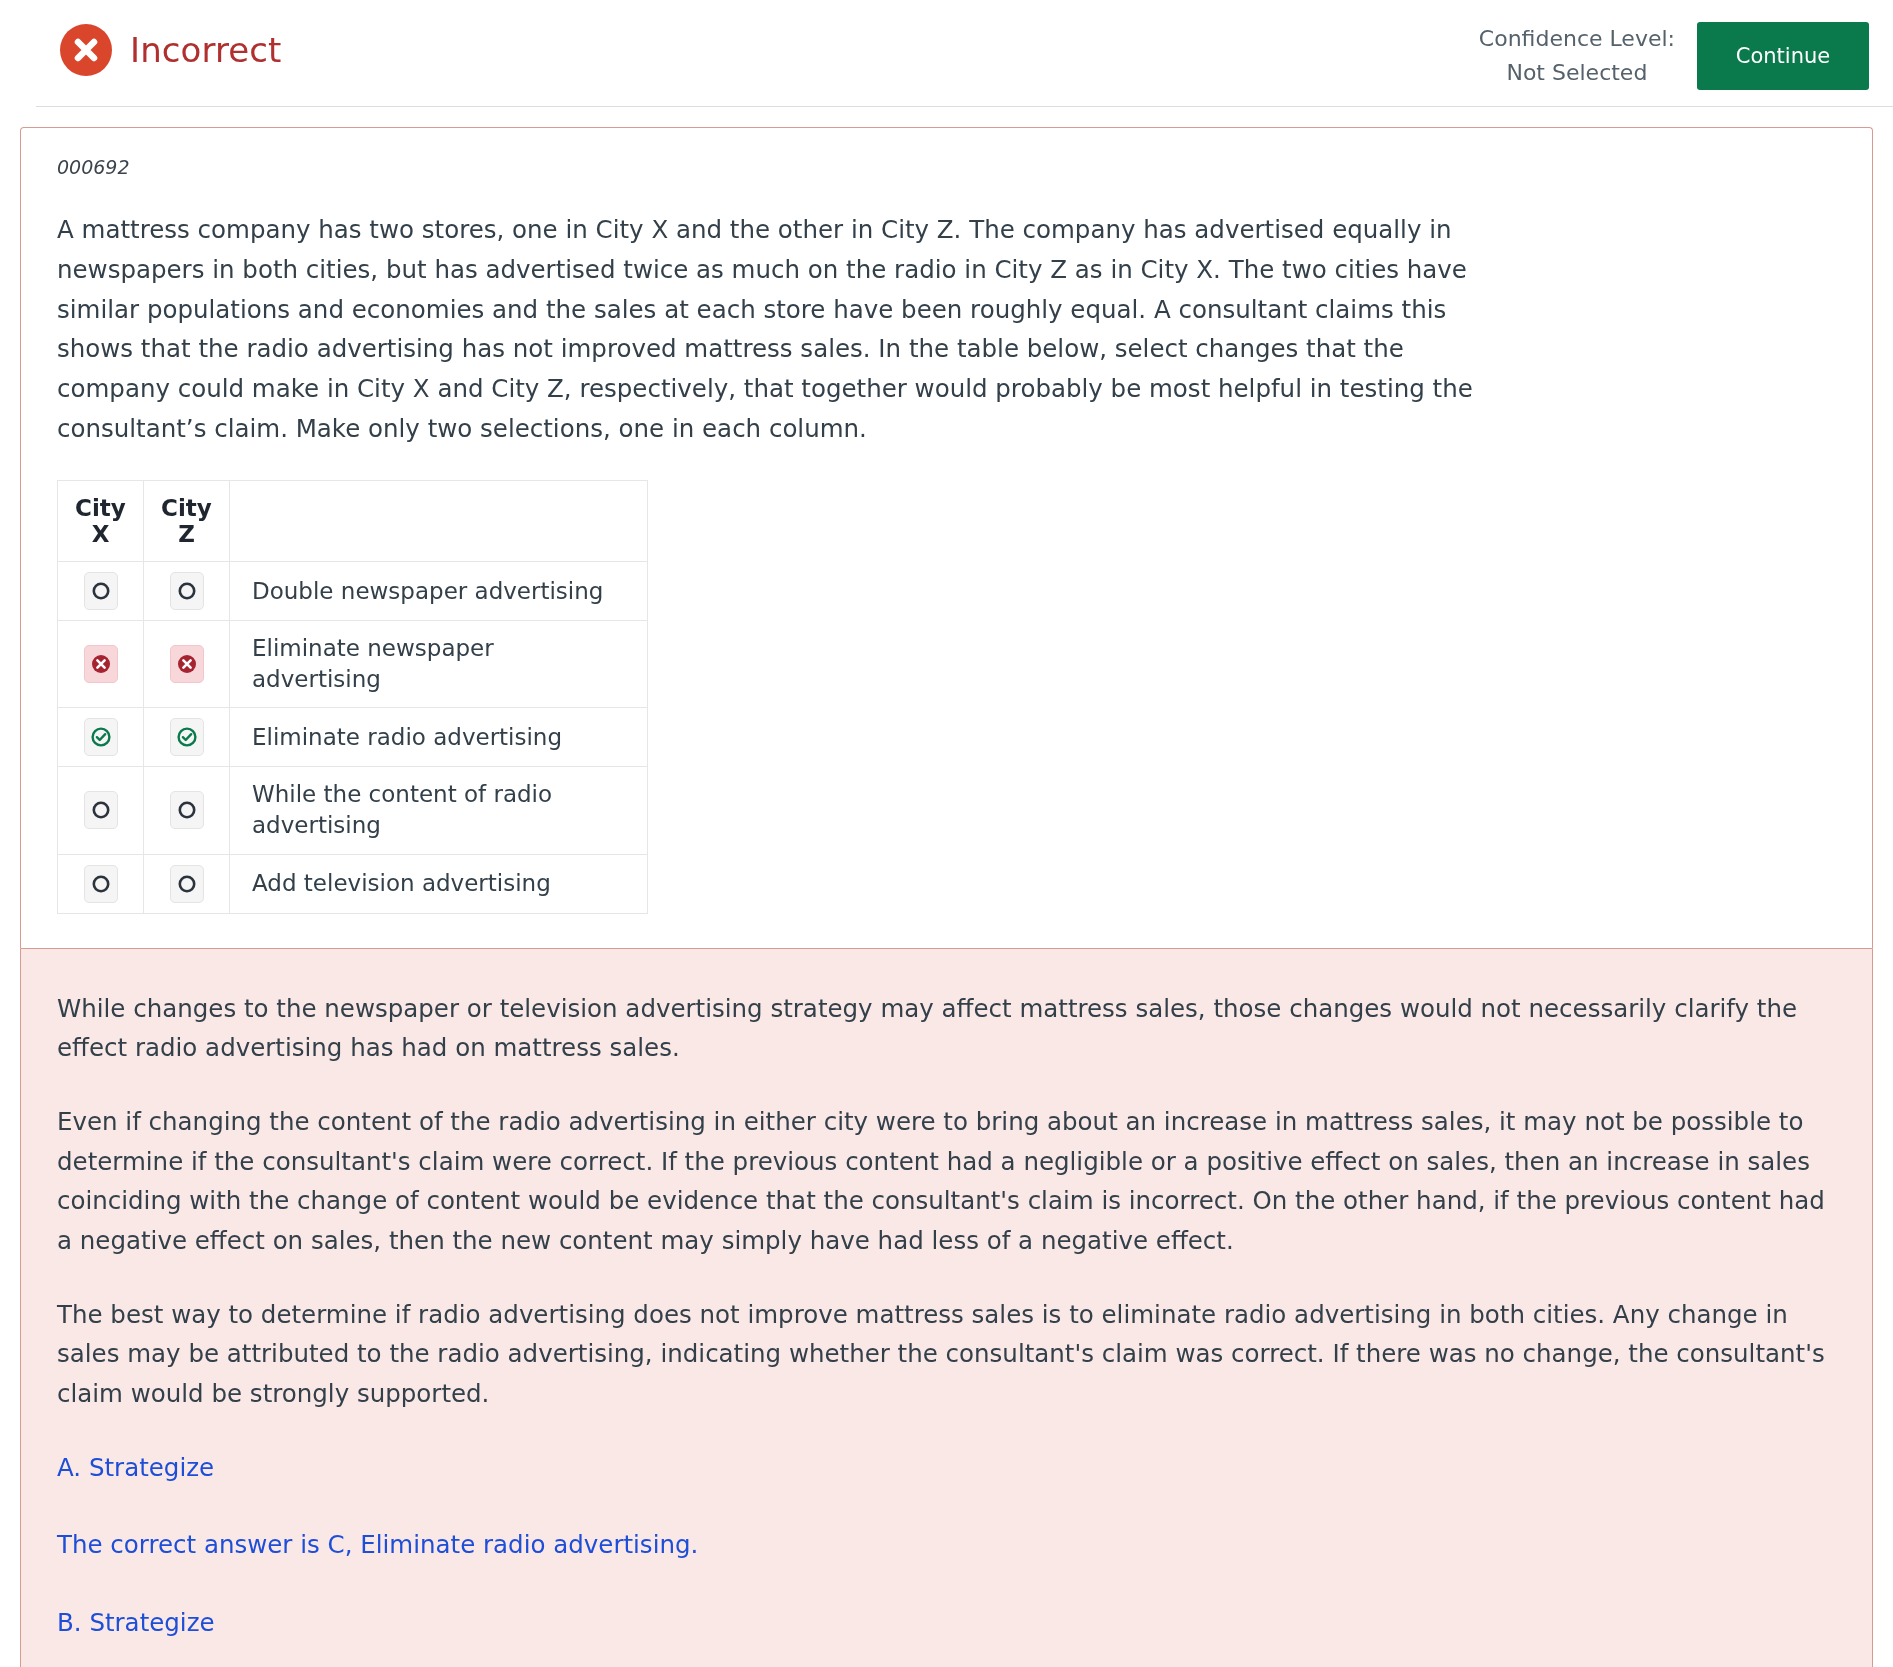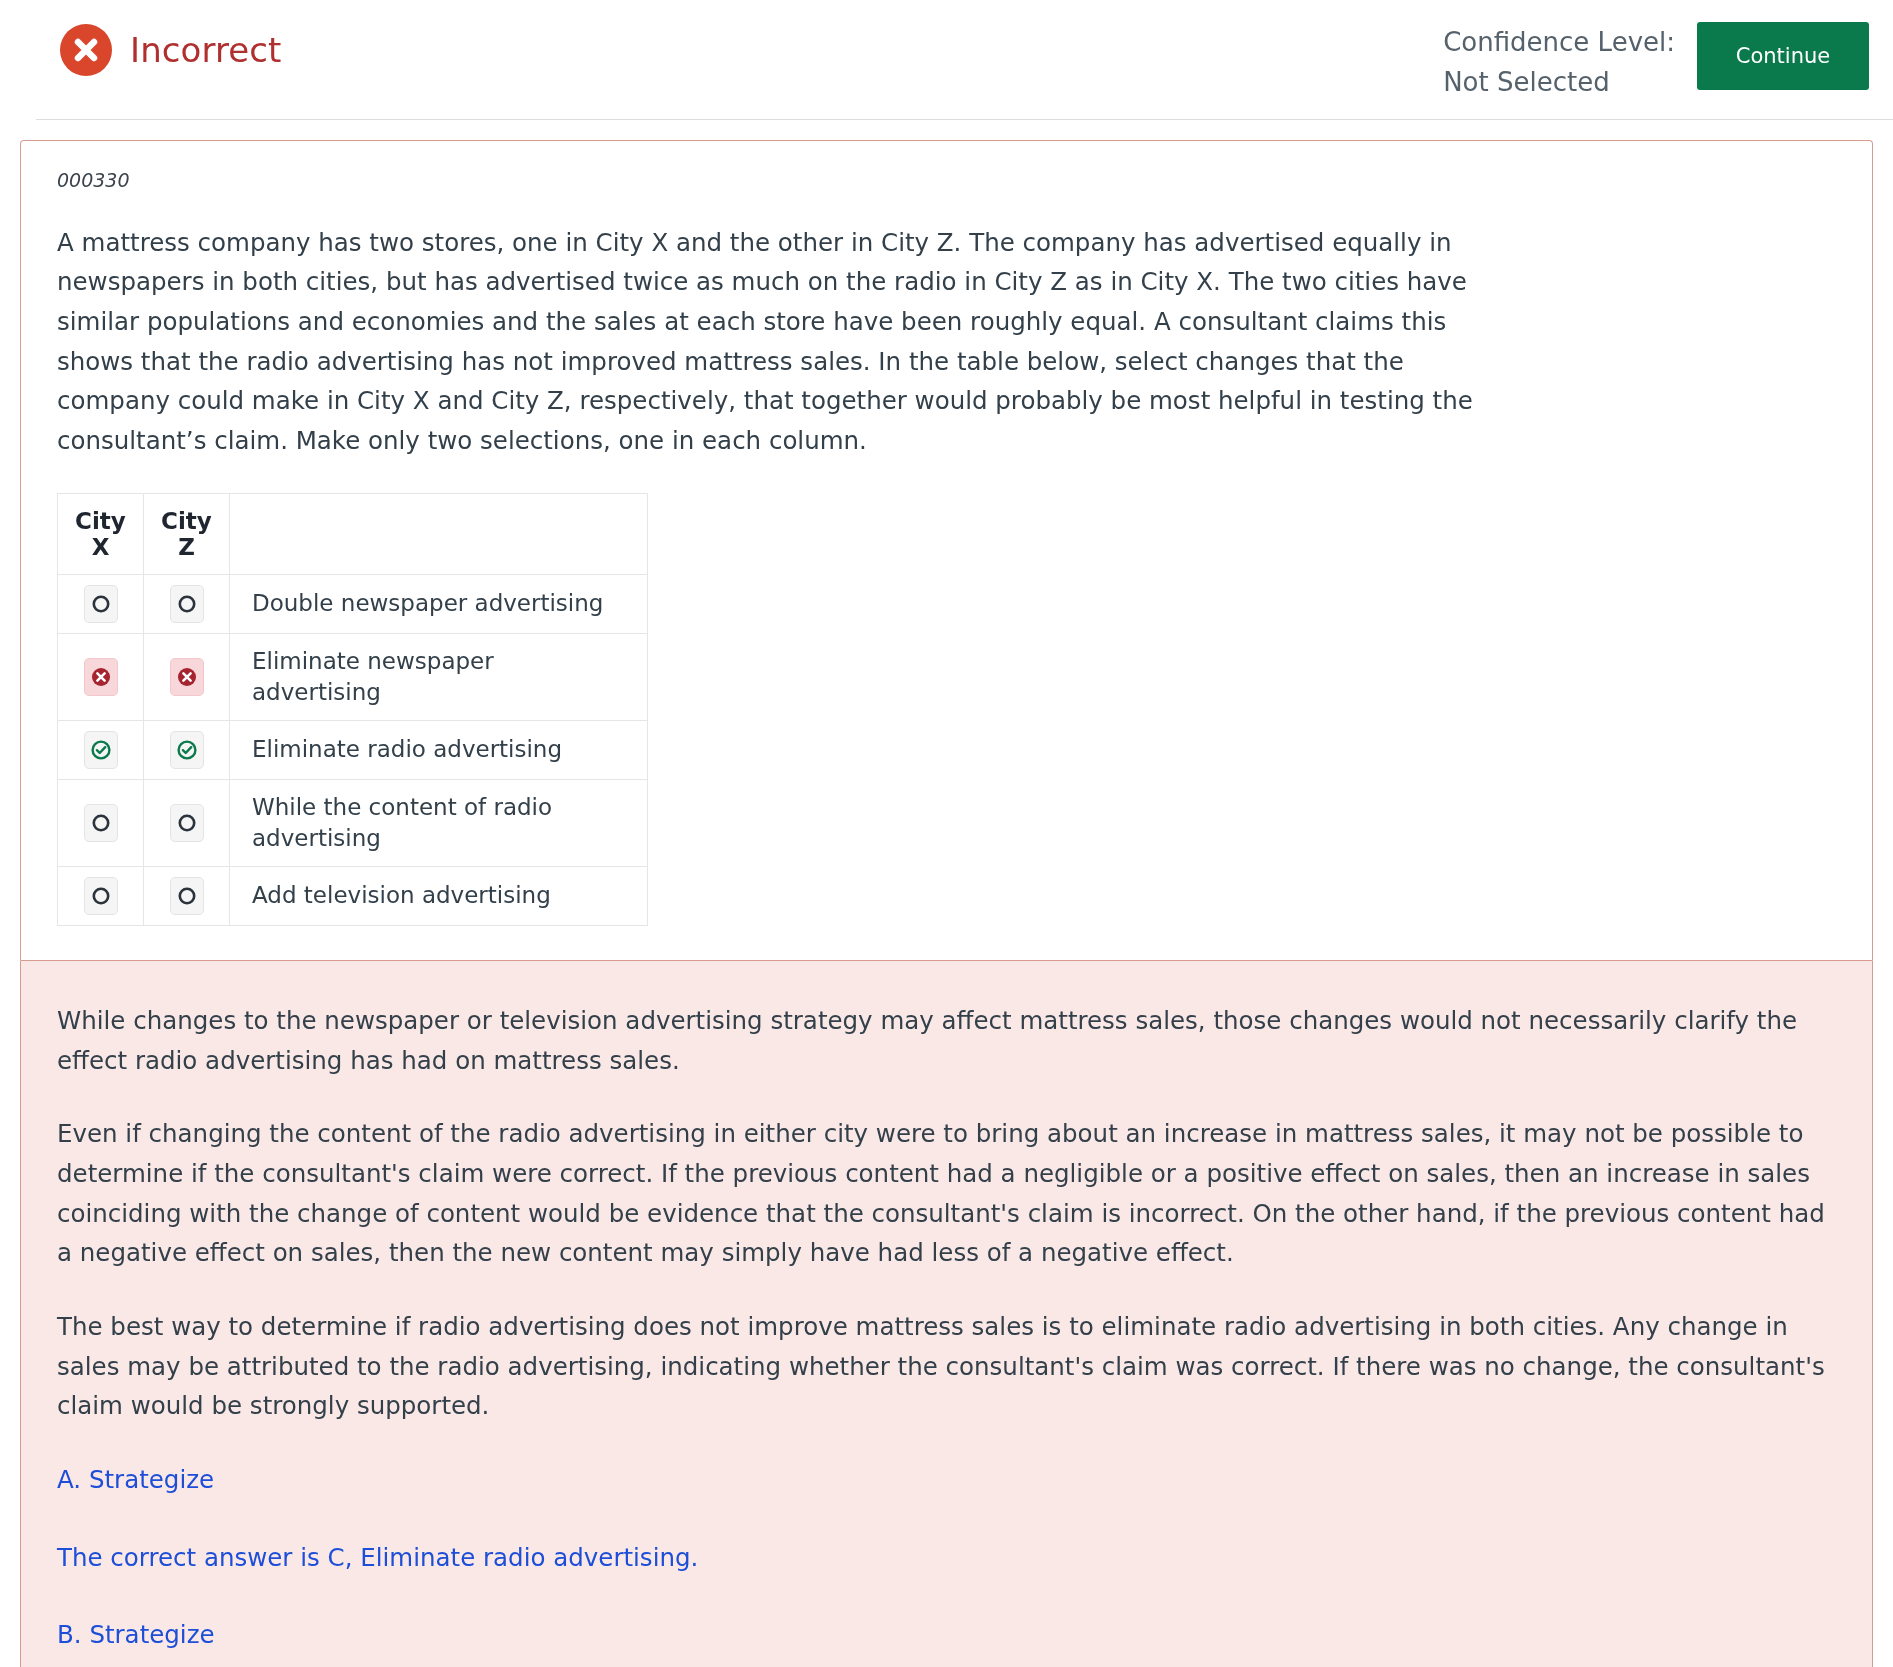--- a/index.html
+++ b/index.html
@@ -50,22 +50,22 @@
     line-height: 1;
   }
 
   .header-right {
     display: flex;
     align-items: flex-start;
     gap: 22px;
     padding-top: 4px;
   }
   .confidence {
-    text-align: left;
-    font-size: 26px;
+    text-align: center;
+    font-size: 22px;
     color: #55616b;
     line-height: 1.55;
     font-weight: 400;
   }
   .confidence div { white-space: nowrap; }
   .continue-btn {
     background: #0a7a4d;
     color: #ffffff;
     border: none;
     border-radius: 3px;
@@ -195,21 +195,21 @@
       <div>Confidence Level:</div>
       <div>Not Selected</div>
     </div>
     <button class="continue-btn">Continue</button>
   </div>
 
 </div>
 
 <div class="question-panel">
 
-  <div class="qid">000330</div>
+  <div class="qid">000692</div>
 
   <div class="stem">A mattress company has two stores, one in City X and the other in City Z. The company has advertised equally in newspapers in both cities, but has advertised twice as much on the radio in City Z as in City X. The two cities have similar populations and economies and the sales at each store have been roughly equal. A consultant claims this shows that the radio advertising has not improved mattress sales. In the table below, select changes that the company could make in City X and City Z, respectively, that together would probably be most helpful in testing the consultant’s claim. Make only two selections, one in each column.</div>
 
   <table class="answer-table">
     <colgroup>
       <col class="col-city">
         <col class="col-city">
         <col class="col-label">
     </colgroup>
     <thead>

